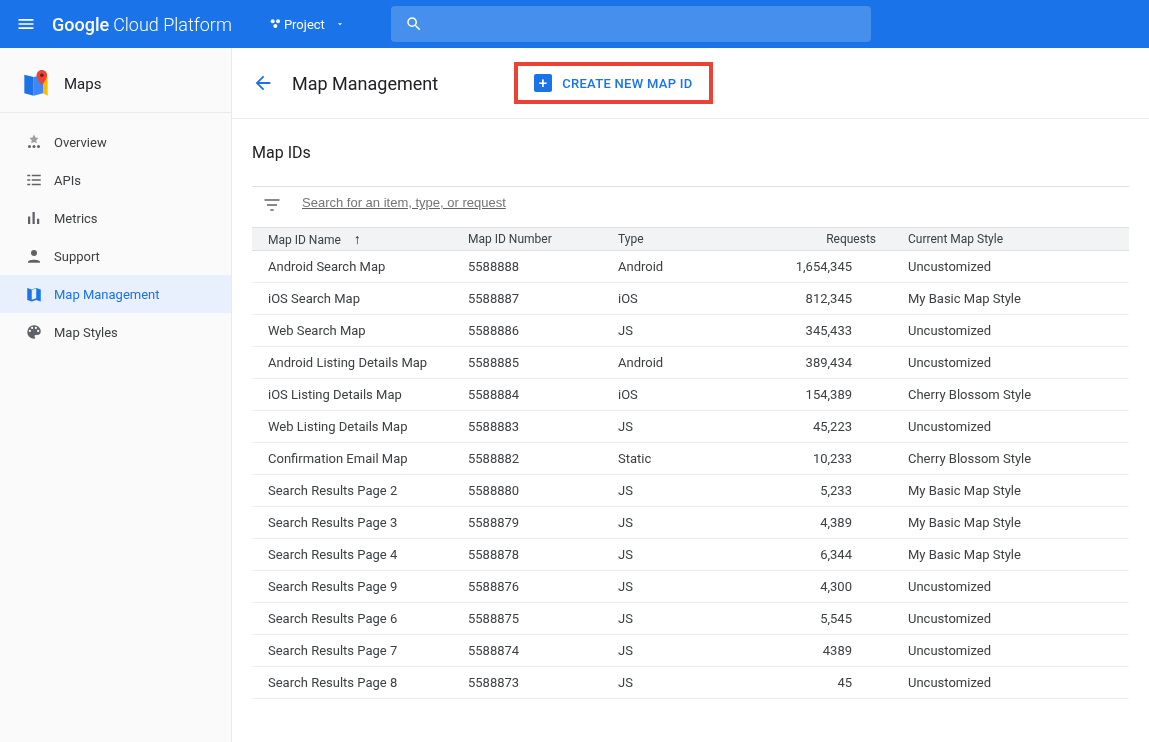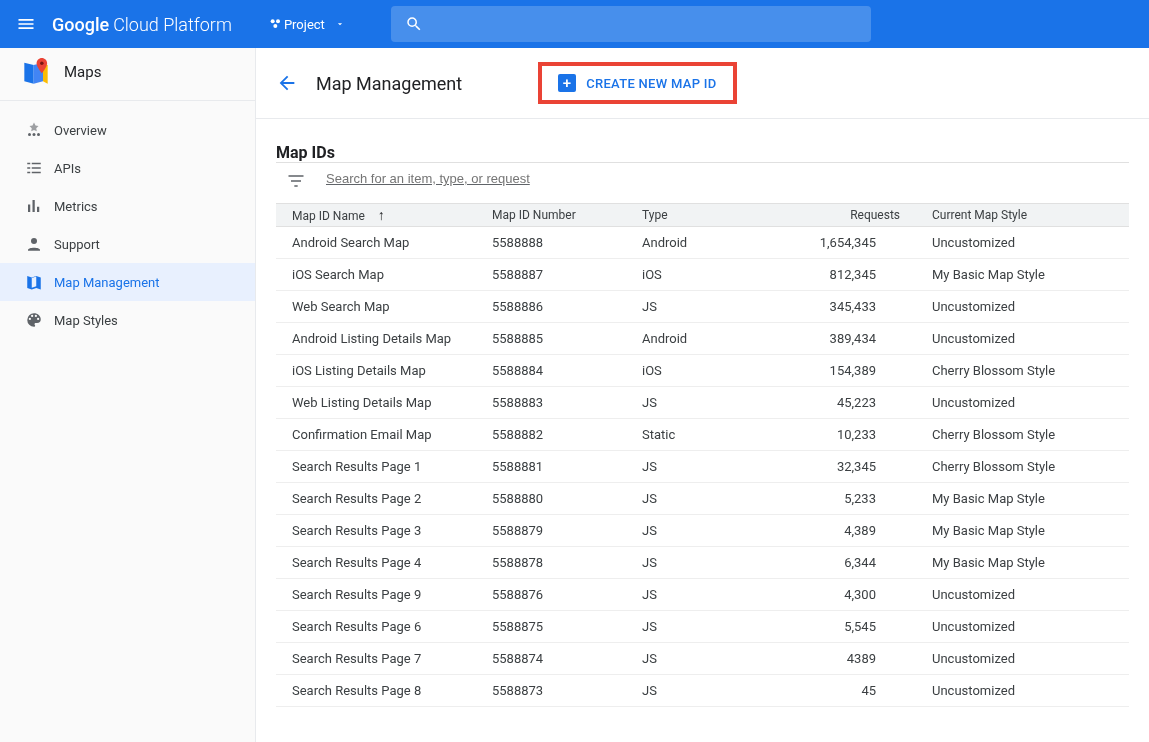--- a/index.html
+++ b/index.html
@@ -6,38 +6,38 @@
   body { font-family: Roboto, Arial, sans-serif; font-size: 13px; color: #202124; background:#fff; width:1149px; }
   .top-bar { background:#1a73e8; height:48px; display:flex; align-items:center; padding:0 16px; color:#fff; gap:16px; }
   .hamburger { cursor:pointer; }
   .logo-text { font-size:18px; display:flex; align-items:baseline; gap:4px;}
   .logo-google { font-weight:500; }
   .logo-cloud { font-weight:300; }
   .project-selector { display:flex; align-items:center; margin-left:10px; cursor:pointer; padding:6px 10px; border-radius:4px;}
   .search-box { flex:0 0 480px; background:rgba(255,255,255,0.2); height:36px; border-radius:4px; display:flex; align-items:center; padding:0 14px; margin-left:20px; gap:14px;}
   .search-box input { flex:1; background:transparent; border:none; outline:none; color:#fff; font-size:14px;}
   .layout { display:flex; height:calc(742px - 48px); }
-  .sidebar { width:256px; border-right:1px solid #e8eaed; background:#fafafa; }
+  .sidebar { width:232px; border-right:1px solid #e8eaed; background:#fafafa; padding-top:12px; }
   .sidebar-header { display:flex; align-items:center; gap:14px; padding:10px 20px 14px 22px; border-bottom:1px solid #e8eaed; }
   .maps-pin { width:28px; height:28px; position:relative; }
   .sidebar-title { font-size:15px; font-weight:400; color:#202124;}
   .sidebar-nav { padding-top:10px; }
   .nav-item { display:flex; align-items:center; gap:10px; padding:10px 20px 10px 24px; font-size:13px; color:#3c4043; cursor:pointer; }
   .nav-item .icon-slot { width:20px; display:flex; justify-content:center; color:#5f6368; }
   .nav-item.active { background:#e8f0fe; color:#1a73e8; }
   .nav-item.active .icon-slot { color:#1a73e8; }
   .main { flex:1; display:flex; flex-direction:column; overflow:hidden;}
   .page-header { display:flex; align-items:center; gap:18px; padding:14px 20px; border-bottom:1px solid #e8eaed;}
   .page-title { font-size:18px; font-weight:400; }
   .back-arrow { color:#1a73e8; cursor:pointer;}
   .create-btn-wrap { border:4px solid #ea4335; padding:4px 12px;}
   .create-btn { display:flex; align-items:center; gap:10px; color:#1a73e8; font-size:13px; font-weight:500; letter-spacing:.3px; cursor:pointer; padding:4px 4px;}
   .create-plus { width:18px; height:18px; background:#1a73e8; display:flex; align-items:center; justify-content:center; color:#fff; font-size:15px; border-radius:2px;}
   .content { padding:24px 20px 10px 20px; overflow:auto; flex:1;}
-  .section-title { font-size:16px; font-weight:700; }
+  .section-title { font-size:16px; font-weight:400; margin-bottom:24px;}
   .filter-row { display:flex; align-items:flex-start; gap:20px; padding:8px 4px 12px 10px; border-top:1px solid #e0e0e0; color:#5f6368;text-decoration:underline;}
   .filter-input { border:none; outline:none; font-size:13px; flex:1; color:#202124; background:transparent;}
   table { width:100%; border-collapse:collapse; }
   thead th { background:#f1f3f4; text-align:left; font-weight:400; font-size:12px; color:#3c4043; padding:3px 16px; border-top:1px solid #e0e0e0; border-bottom:1px solid #e0e0e0;}
   tbody td { padding:8px 16px; border-bottom:1px solid #eee; font-size:13px; color:#3c4043;}
   .col-name{ width:200px;} .col-num{width:150px;} .col-type{width:140px;}
   .col-req{ width:150px; text-align:right;}
   tbody td.req-cell{text-align:right; padding-right:40px;}
   .sort-arrow { font-size:14px; margin-left:10px; color:#202124;}
   svg { display:block; }
@@ -238,27 +238,20 @@
               <td>Uncustomized</td>
             </tr>
             <tr>
               <td>Confirmation Email Map</td>
               <td>5588882</td>
               <td>Static</td>
               <td class="req-cell">10,233</td>
               <td>Cherry Blossom Style</td>
             </tr>
             <tr>
-              <td>Search Results Page 1</td>
-              <td>5588881</td>
-              <td>JS</td>
-              <td class="req-cell">32,345</td>
-              <td>Cherry Blossom Style</td>
-            </tr>
-            <tr>
               <td>Search Results Page 2</td>
               <td>5588880</td>
               <td>JS</td>
               <td class="req-cell">5,233</td>
               <td>My Basic Map Style</td>
             </tr>
             <tr>
               <td>Search Results Page 3</td>
               <td>5588879</td>
               <td>JS</td>

